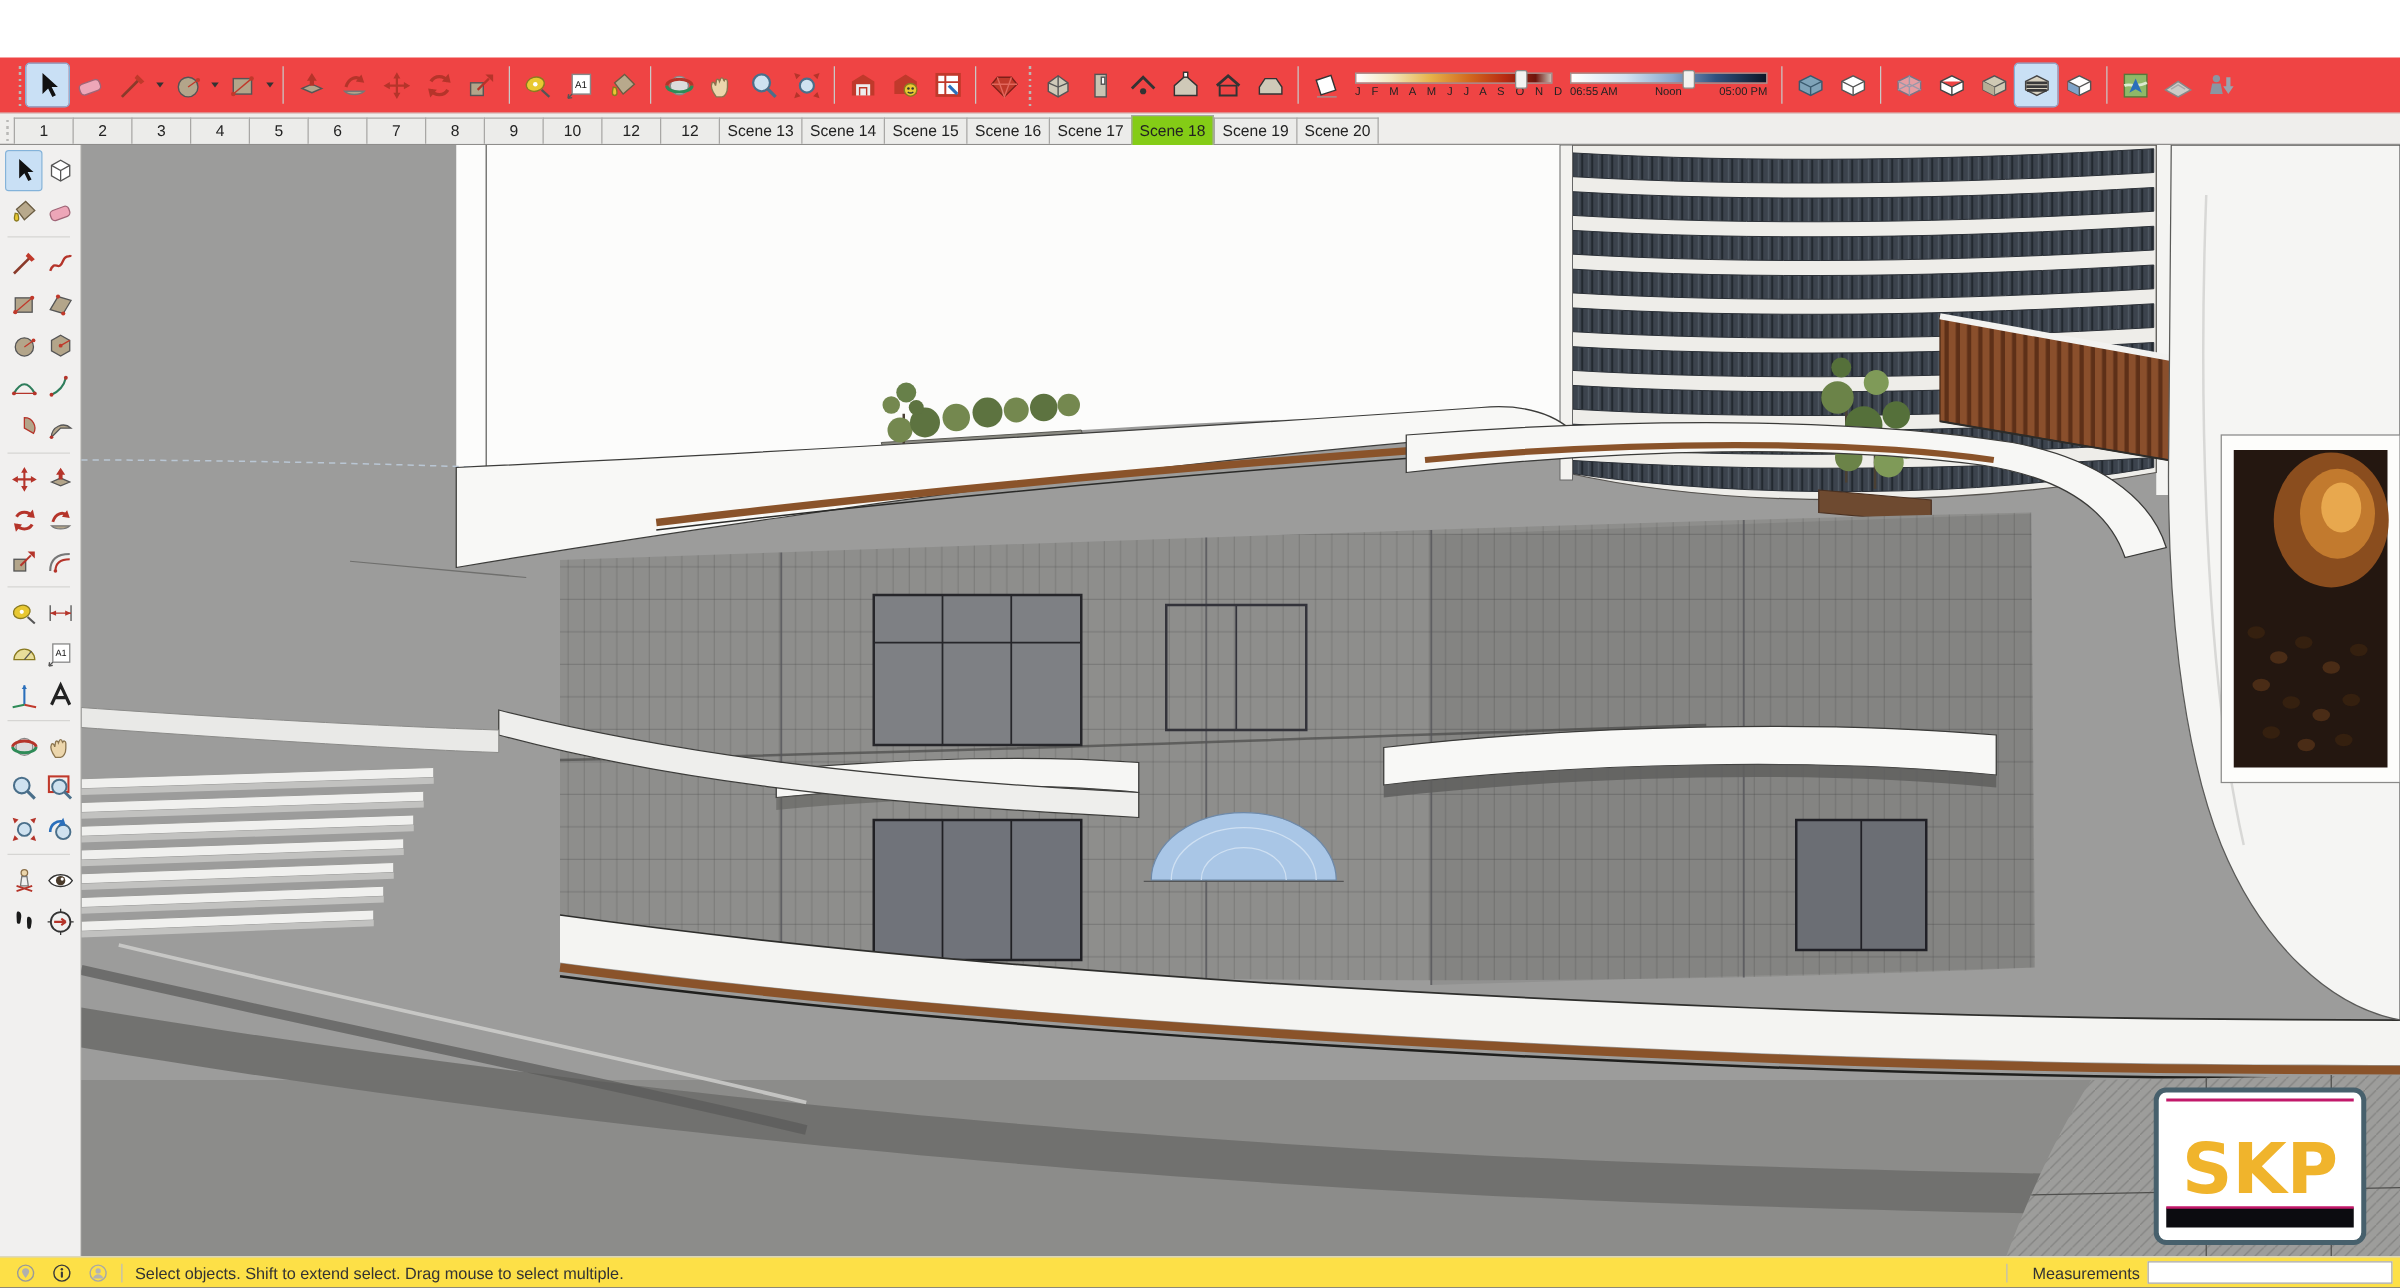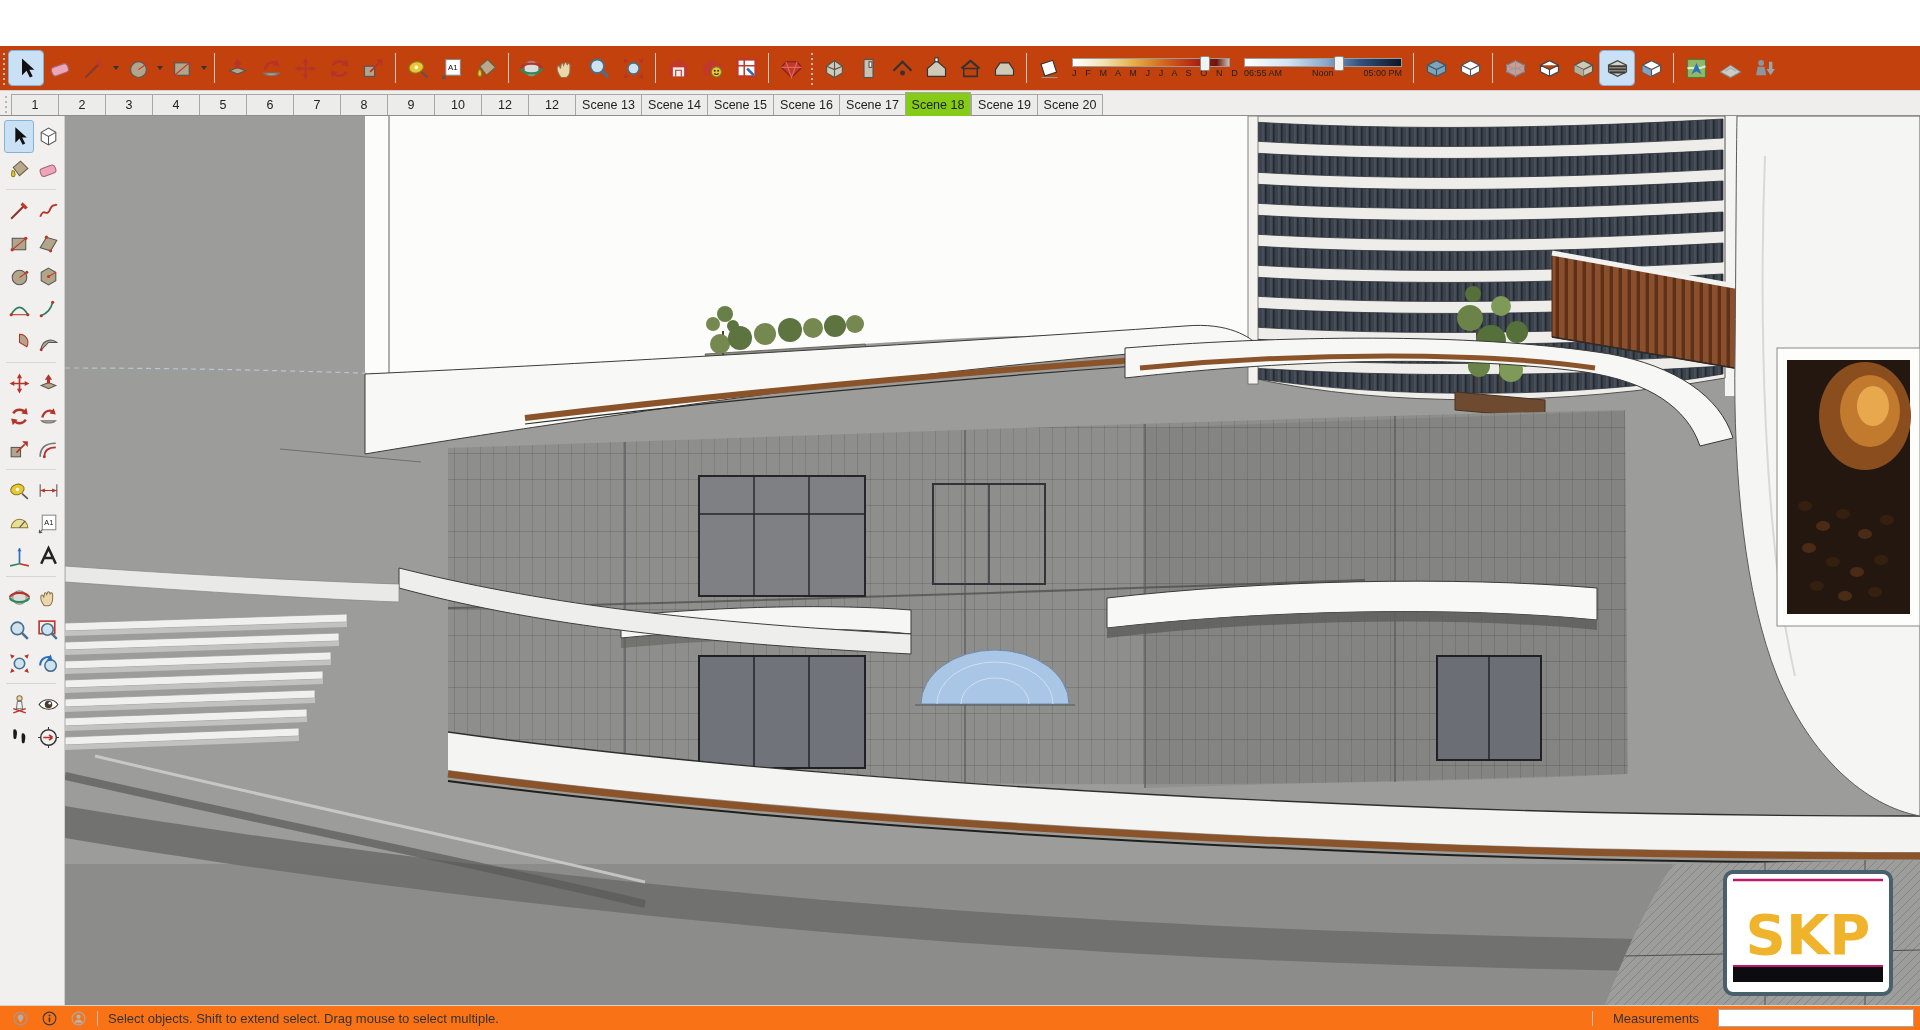--- a/index.html
+++ b/index.html
@@ -13,21 +13,21 @@
   .wbtn{width:46px;height:24px;display:flex;align-items:center;justify-content:center;position:relative}
   .wbtn.min::after{content:"";width:10px;height:0;border-bottom:1px solid #222}
   .wbtn.max::after{content:"";width:9px;height:8px;border:1px solid #222}
   .wbtn.close::before,.wbtn.close::after{content:"";position:absolute;width:13px;height:1.4px;background:#222}
   .wbtn.close::before{transform:rotate(45deg)}
   .wbtn.close::after{transform:rotate(-45deg)}
   
   .menubar{position:absolute;top:24px;left:0;width:1920px;height:22px;background:#fff;display:flex;align-items:center;padding-left:6px;box-sizing:border-box}
   .menu-item{font-size:13px;color:#222;padding:2px 9px;cursor:default}
   
-  .toolbar{position:absolute;top:46px;left:0;width:1920px;height:45px;background:#c2410c;border-bottom:1px solid #d2d1d0;display:flex;align-items:center;box-sizing:border-box;padding-left:0}
+  .toolbar{position:absolute;top:46px;left:0;width:1920px;height:45px;background:#ef4444;border-bottom:1px solid #d2d1d0;display:flex;align-items:center;box-sizing:border-box;padding-left:12px}
   .grip{width:5px;height:34px;margin:0 2px;background:repeating-linear-gradient(0deg,#b9b8b6 0 2px,transparent 2px 5px);background-size:2px 100%;background-repeat:no-repeat;background-position:1px 0;flex:none}
   .ti{width:34px;height:34px;display:flex;align-items:center;justify-content:center;border-radius:3px;flex:none}
   .ti svg{width:27px;height:27px}
   .ti.active{background:#c9e0f5;outline:1px solid #84b3da}
   .dd{width:10px;height:34px;display:flex;align-items:center;justify-content:center;flex:none}
   .dd::after{content:"";border-left:3.5px solid transparent;border-right:3.5px solid transparent;border-top:4px solid #333}
   .tsep{width:1px;height:30px;background:#c9c8c6;margin:0 5px;flex:none}
   .shadow-sliders{display:flex;align-items:flex-start;gap:14px;margin:0 6px;flex:none}
   .slider{position:relative;width:158px}
   .grad{height:9px;border:1px solid #9a9a98;box-sizing:border-box}
@@ -48,26 +48,26 @@
   .palette{position:absolute;top:116px;left:0;width:65px;height:889px;background:#f1f0ef;border-right:1px solid #cfcecb;box-sizing:border-box;padding:4px 0 0 4px;display:flex;flex-wrap:wrap;align-content:flex-start}
   .pi{width:28px;height:31px;margin:1px 0 1px 1px;display:flex;align-items:center;justify-content:center;border-radius:2px}
   .pi svg{width:25px;height:25px}
   .pi.active{background:#c9e0f5;outline:1px solid #84b3da}
   .psep{width:56px;height:8px;position:relative}
   .psep::after{content:"";position:absolute;left:2px;right:4px;top:3px;border-top:1px solid #d6d5d3}
   
   .viewport{position:absolute;top:116px;left:65px;width:1855px;height:889px;background:#9c9c9b}
   .viewport svg{display:block;width:1855px;height:889px}
   
-  .statusbar{position:absolute;top:1005px;left:0;width:1920px;height:25px;background:#f97316;border-top:1px solid #d4d3d1;display:flex;align-items:center;box-sizing:border-box;font-size:13px;color:#333}
+  .statusbar{position:absolute;top:1005px;left:0;width:1920px;height:25px;background:#fde047;border-top:1px solid #d4d3d1;display:flex;align-items:center;box-sizing:border-box;font-size:13px;color:#333}
   .sicon{width:17px;height:17px;margin-left:12px;flex:none}
   .ssep{width:1px;height:15px;background:#bdbcba;margin:0 10px;flex:none}
   .hint{color:#333}
   .meas{margin-left:auto;display:flex;align-items:center}
-  .meas-label{color:#333;margin:0 19px 0 10px}
+  .meas-label{color:#333;margin:0 6px 0 10px}
   .meas-input{width:196px;height:18px;border:1px solid #a8a7a5;background:#fff;margin-right:6px;font-size:12px;padding:0 4px;box-sizing:border-box}
 </style>
 </head>
 <body>
 
 <svg width="0" height="0" style="position:absolute" aria-hidden="true">
 <defs>
 <symbol id="sym-cursor" viewBox="0 0 24 24">
         <path d="M8,3 L8,18 L12,14 L15,20 L17.5,18.8 L14.5,13 L19,13 Z" fill="#111"></path>
       </symbol>

